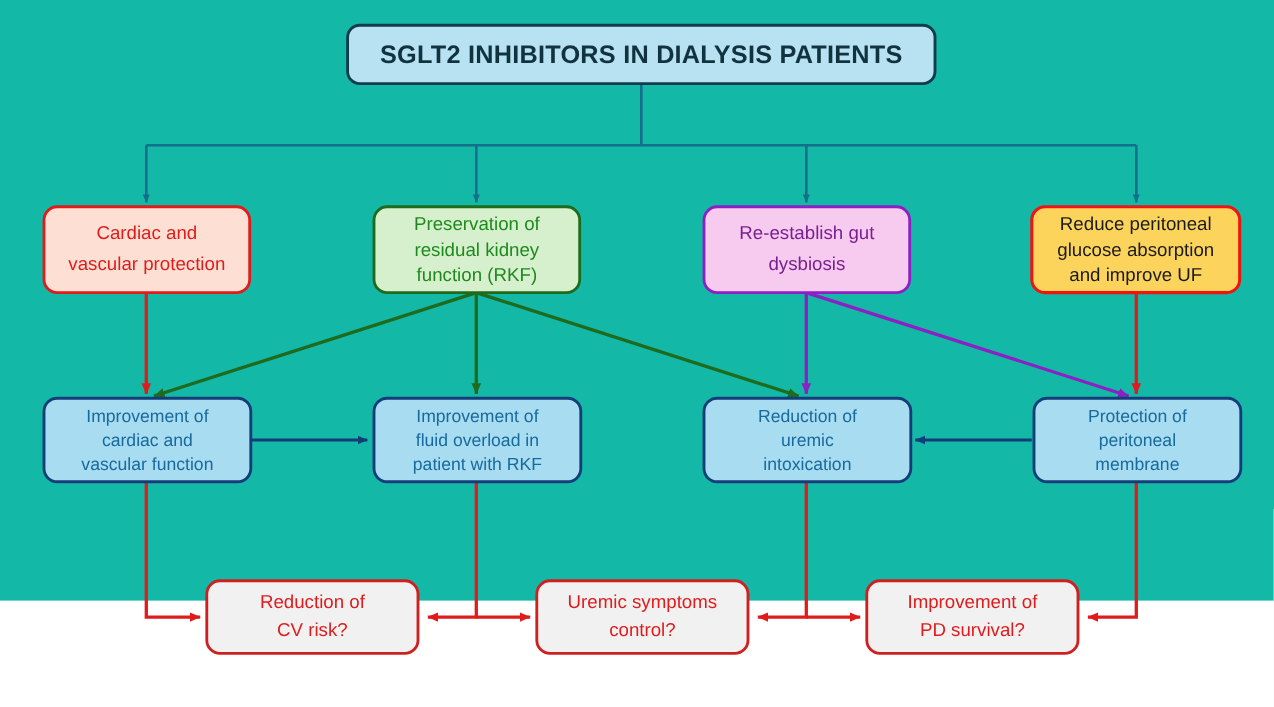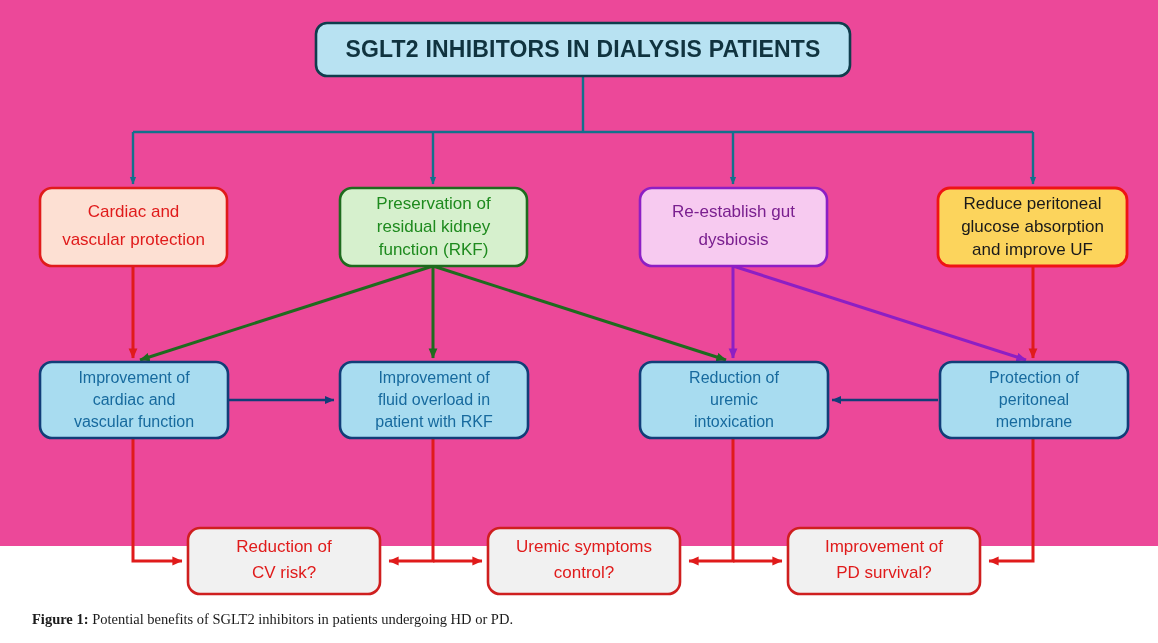--- a/index.html
+++ b/index.html
@@ -10,21 +10,21 @@
   body {
     width: 1158px;
     height: 643px;
     font-family: "Liberation Sans", sans-serif;
     overflow: hidden;
   }
   #figure-root {
     position: relative;
     width: 1158px;
     height: 546px;
-    background: #ec4899;
+    background: #14b8a6;
   }
   #flow-svg {
     position: absolute;
     left: 0;
     top: 0;
     width: 1158px;
     height: 605px;
     display: block;
   }
   .node-label {
@@ -187,17 +187,14 @@
       <text class="node-label" x="584" y="574" font-size="17" fill="#e01b1b">control?</text>
     </g>
 
     <g>
       <rect x="788" y="528" width="192" height="66" rx="12" ry="12" fill="#f1f1f1" stroke="#cf1f1f" stroke-width="2.6"></rect>
       <text class="node-label" x="884" y="548" font-size="17" fill="#e01b1b">Improvement of</text>
       <text class="node-label" x="884" y="574" font-size="17" fill="#e01b1b">PD survival?</text>
     </g>
   </svg>
 
-  <div class="caption">
-    <b>Figure 1:</b><span> Potential benefits of SGLT2 inhibitors in patients undergoing HD or PD.</span>
-  </div>
 
 </div>
 
 </body></html>

